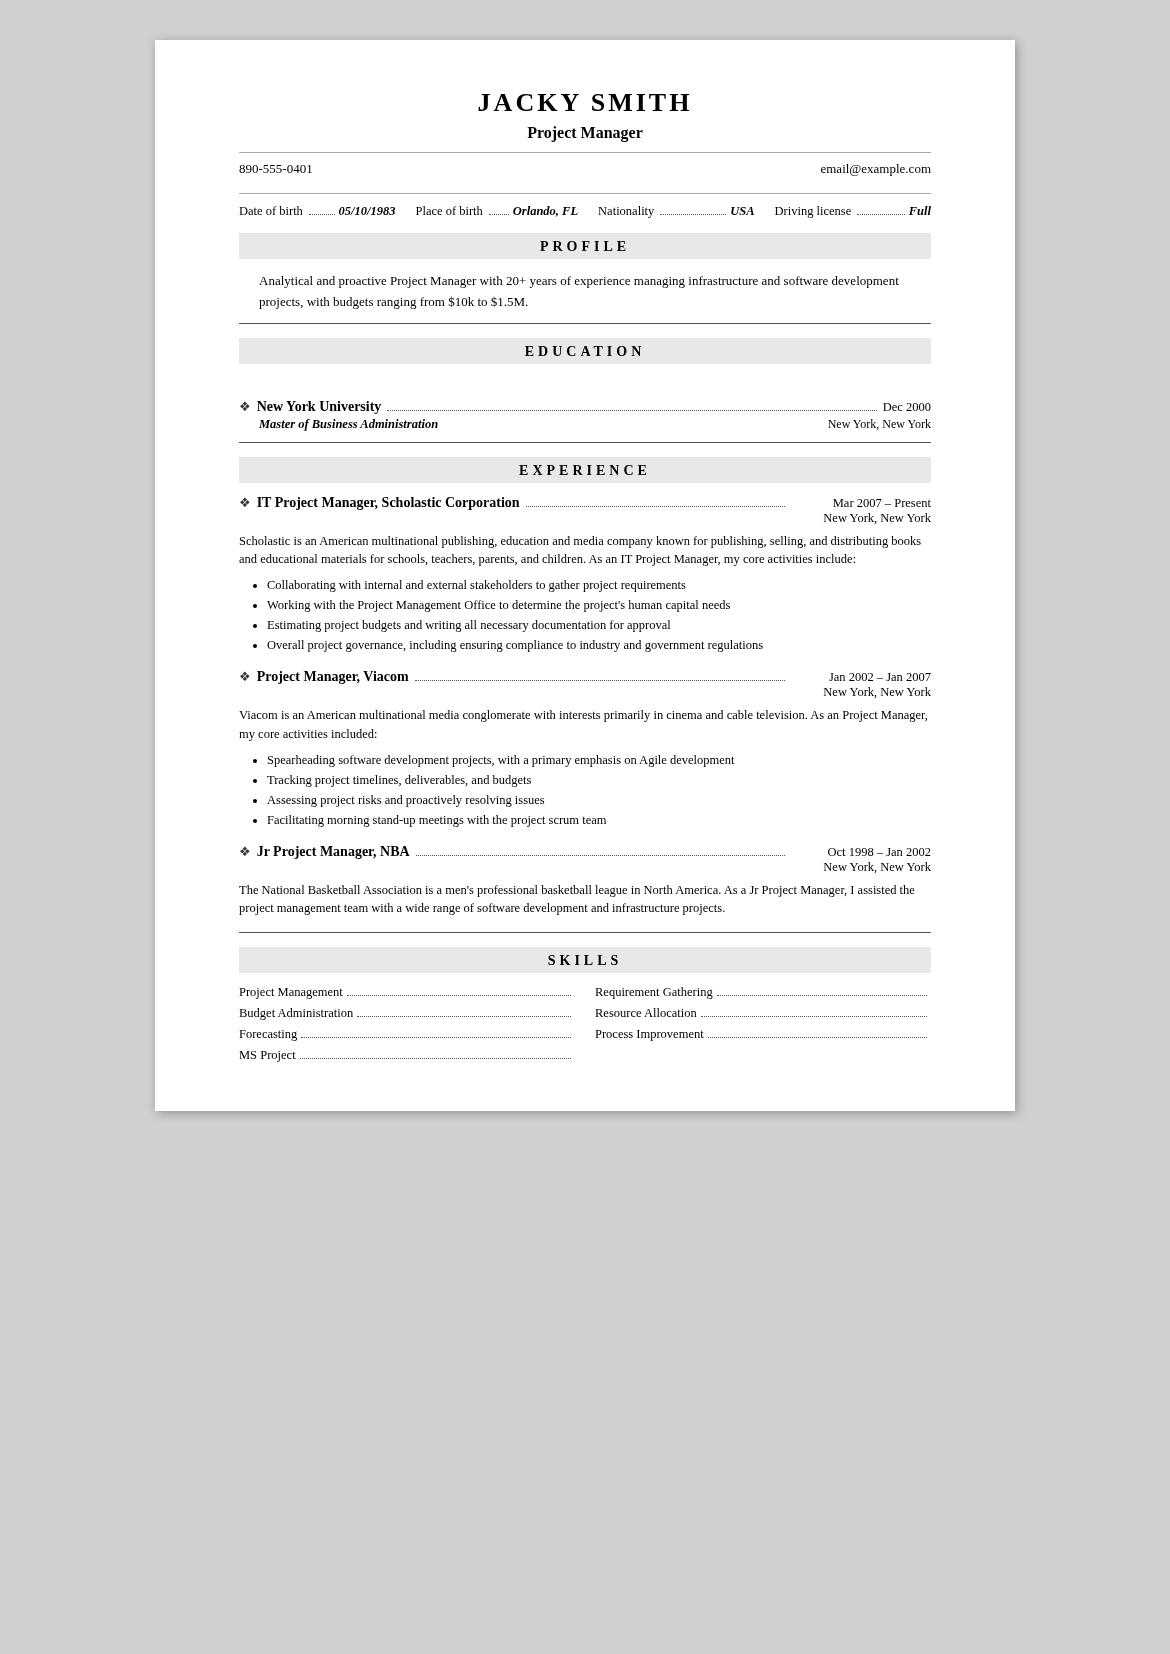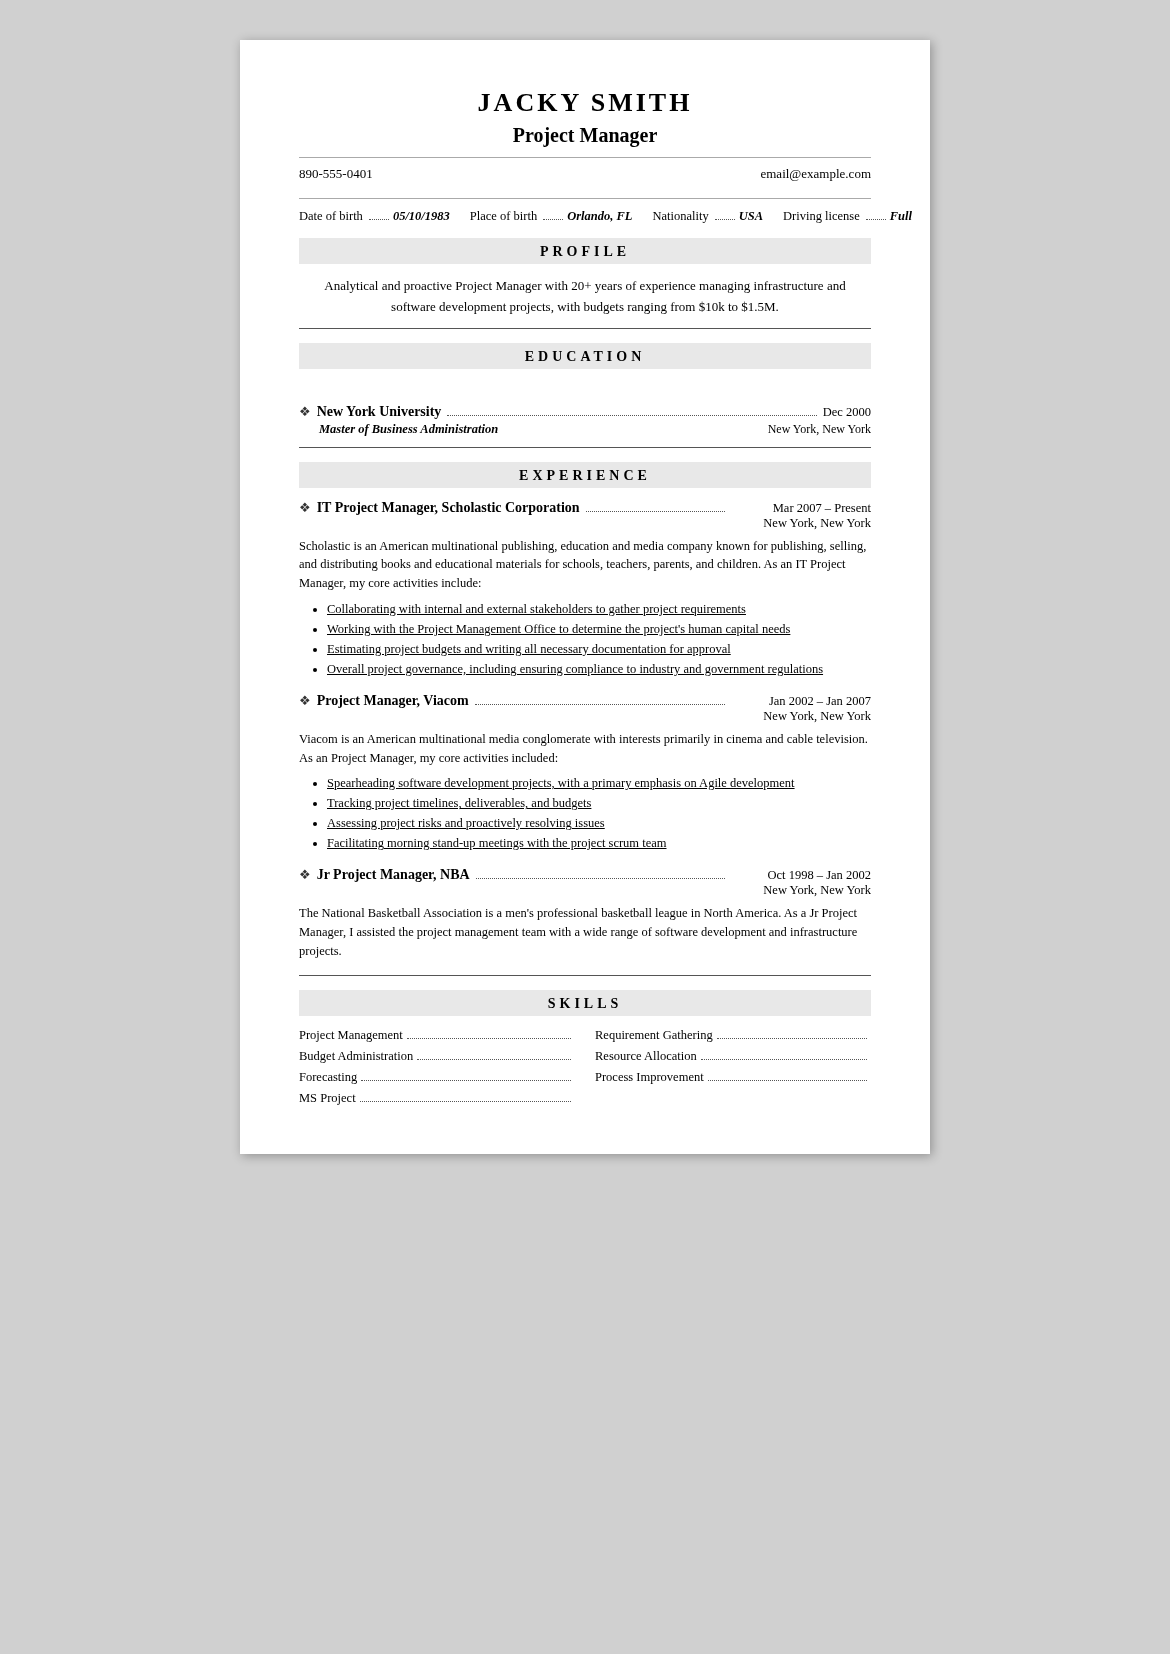--- a/index.html
+++ b/index.html
@@ -10,37 +10,37 @@
     body {
       background: #d0d0d0;
       display: flex;
       justify-content: center;
       align-items: flex-start;
       padding: 40px 20px;
       font-family: Georgia, 'Times New Roman', serif;
     }
     .resume {
       background: #fff;
-      width: 690px;
-      padding: 48px 59px;
+      width: 860px;
+      padding: 48px 84px;
       box-shadow: 2px 2px 10px rgba(0,0,0,0.3);
     }
     .header {
       text-align: center;
       margin-bottom: 10px;
     }
     .header-name {
       font-size: 26px;
       font-weight: bold;
       letter-spacing: 3px;
       text-transform: uppercase;
       margin-bottom: 6px;
     }
     .header-title {
-      font-size: 20px;
+      font-size: 16px;
       font-weight: bold;
       margin-bottom: 5px;
     }
     .header-address {
       font-size: 13px;
       margin-bottom: 10px;
     }
     .contact-row {
       display: flex;
       justify-content: space-between;
@@ -89,21 +89,21 @@
       margin: 14px 0 12px 0;
     }
     .section-title {
       font-size: 14px;
       font-weight: bold;
       letter-spacing: 4px;
       text-transform: uppercase;
     }
     .profile-text {
       font-size: 13px;
-      text-align: center;
+      text-align: left;
       line-height: 1.6;
       margin: 0 20px 10px 20px;
     }
     .section-underline {
       border: none;
       border-top: 1.5px solid #555;
       margin: 10px 0 12px 0;
     }
     .edu-entry {
       margin-bottom: 8px;
@@ -184,21 +184,20 @@
     .exp-desc {
       font-size: 12.5px;
       line-height: 1.5;
       margin: 6px 0 6px 0;
     }
     .exp-bullets {
       font-size: 12.5px;
       line-height: 1.6;
       padding-left: 28px;
       list-style: disc;
-      text-decoration: underline;
     }
     .skills-grid {
       display: grid;
       grid-template-columns: 1fr 1fr;
       gap: 6px 20px;
       font-size: 12.5px;
       margin-top: 8px;
     }
     .skill-row {
       display: flex;

